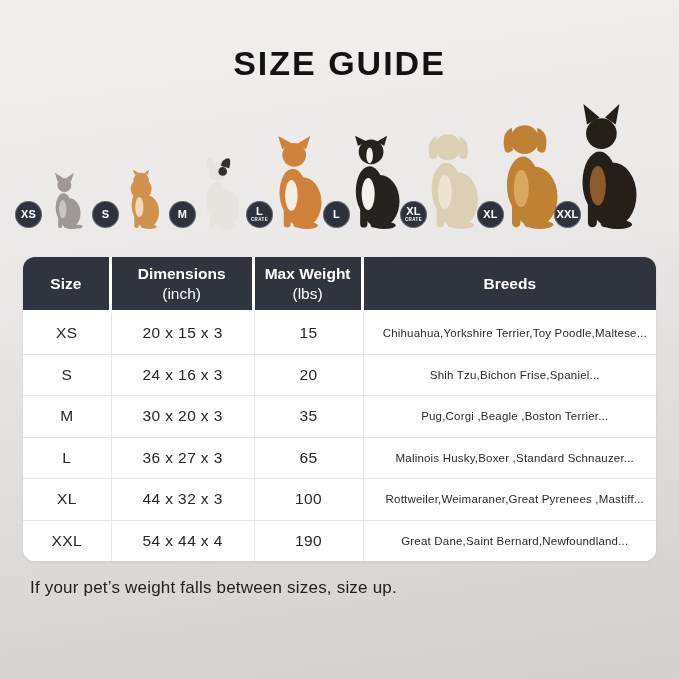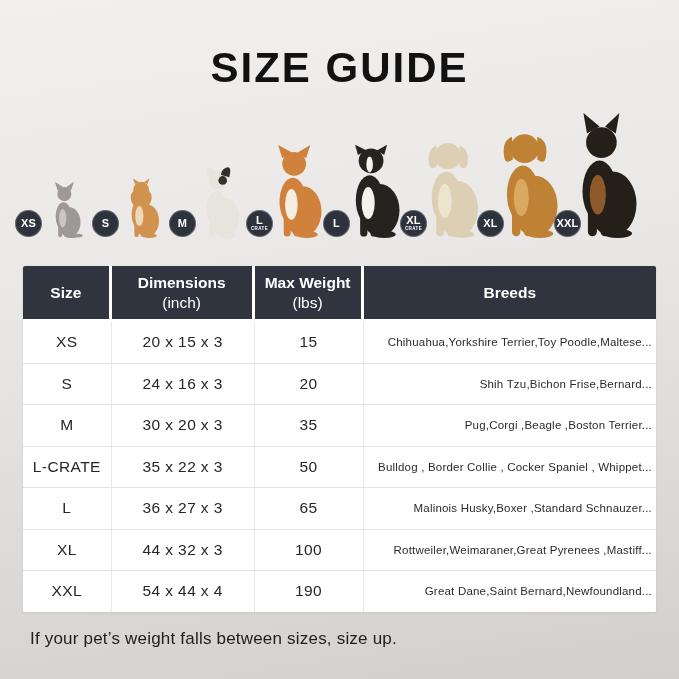--- a/index.html
+++ b/index.html
@@ -7,21 +7,21 @@
     position:relative;
     width:679px;height:679px;
     overflow:hidden;
     font-family:"Liberation Sans", sans-serif;
     background:linear-gradient(172deg,#F1F0EE 0%,#EAE8E6 40%,#DCDAD8 75%,#D2D0CE 100%);
   }
   
   .title{
     margin:0;padding-top:44px;
     text-align:center;
-    font-size:42px;font-weight:700;
+    font-size:34px;font-weight:700;
     letter-spacing:2px;color:#121212;
   }
   
   .animal-strip{
     position:relative;
     margin-top:14px;
     height:134px;
     display:flex;
     padding-left:3px;
   }
@@ -35,21 +35,21 @@
     z-index:3;line-height:1;
     box-shadow:0 0 0 1px rgba(255,255,255,0.25) inset;
   }
   .badge .main{font-size:11px;font-weight:700;letter-spacing:0.2px;}
   .badge .sub{font-size:4.5px;font-weight:700;letter-spacing:0.4px;margin-top:1px;}
   .badge .sub:empty{display:none;}
   
   .table-wrap{
     margin:26px 23px 0 23px;
     background:#FFFFFF;
-    border-radius:2px;
+    border-radius:12px;
     overflow:hidden;
     box-shadow:0 1px 3px rgba(0,0,0,0.08);
   }
   table{width:100%;border-collapse:separate;border-spacing:0;table-layout:fixed;}
   th{
     background:#30343E;color:#FFFFFF;
     font-size:15.5px;font-weight:700;
     text-align:center;vertical-align:middle;
     height:49px;padding:2px 4px;
     border-right:3px solid #FFFFFF;
@@ -64,21 +64,21 @@
     text-align:center;vertical-align:middle;
     font-size:15.5px;color:#26262A;
     letter-spacing:0.4px;
     border-right:1px solid #E9E8E6;
     border-top:1px solid #E4E3E1;
     padding:2px 4px;
     background:#FFFFFF;
   }
   td:last-child{
     border-right:none;
-    text-align:right;
+    text-align:center;
     font-size:11.5px;
     letter-spacing:0.2px;
     padding-left:14px;
     color:#2B2B2E;
   }
   tbody tr:first-child td{border-top:none;}
   
   .footer-note{
     margin:17px 0 0 30px;
     font-size:17px;color:#1E1E1E;
@@ -271,35 +271,29 @@
         <tr>
           <td>XS</td>
           <td>20 x 15 x 3</td>
           <td>15</td>
           <td>Chihuahua,Yorkshire Terrier,Toy Poodle,Maltese...</td>
         </tr>
         <tr>
           <td>S</td>
           <td>24 x 16 x 3</td>
           <td>20</td>
-          <td>Shih Tzu,Bichon Frise,Bernard...</td>
+          <td>Shih Tzu,Bichon Frise,Spaniel...</td>
         </tr>
         <tr>
           <td>M</td>
           <td>30 x 20 x 3</td>
           <td>35</td>
           <td>Pug,Corgi ,Beagle ,Boston Terrier...</td>
         </tr>
         <tr>
-          <td>L-CRATE</td>
-          <td>35 x 22 x 3</td>
-          <td>50</td>
-          <td>Bulldog , Border Collie , Cocker Spaniel , Whippet...</td>
-        </tr>
-        <tr>
           <td>L</td>
           <td>36 x 27 x 3</td>
           <td>65</td>
           <td>Malinois Husky,Boxer ,Standard Schnauzer...</td>
         </tr>
         <tr>
           <td>XL</td>
           <td>44 x 32 x 3</td>
           <td>100</td>
           <td>Rottweiler,Weimaraner,Great Pyrenees ,Mastiff...</td>

